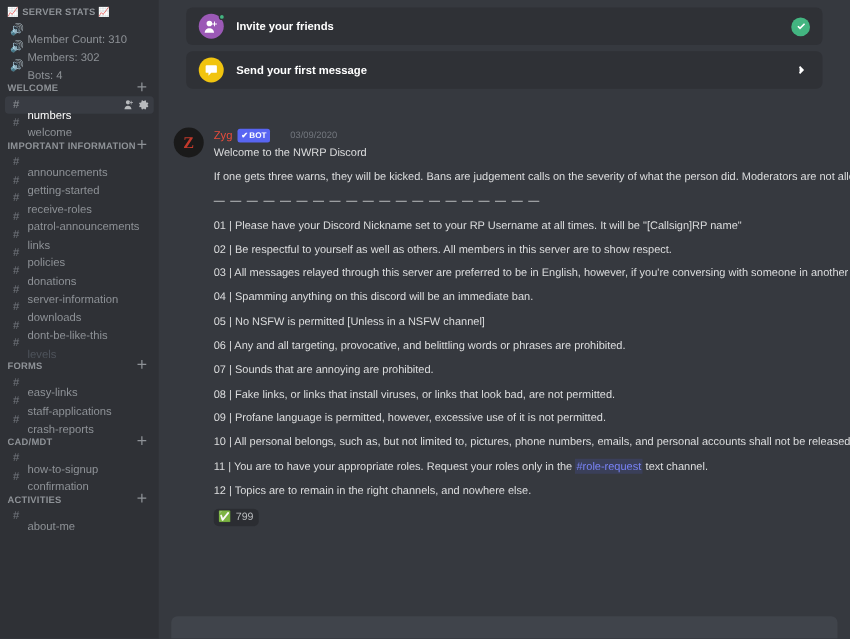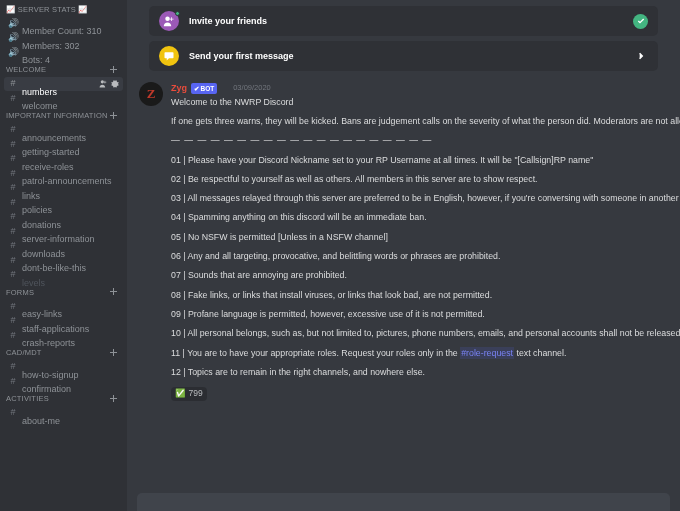--- a/index.html
+++ b/index.html
@@ -16,26 +16,26 @@
   
   .sidebar {
     width: 127px;
     background: #2f3136;
     height: 511px;
     overflow-y: hidden;
     flex-shrink: 0;
   }
   .cat-header {
     display: flex;
-    align-items: center;
+    align-items: flex-end;
     justify-content: space-between;
     padding: 5px 8px 2px 6px;
     color: #8e9297;
     font-size: 7.5px;
-    font-weight: 400;
+    font-weight: 700;
     letter-spacing: 0.2px;
     text-transform: uppercase;
     cursor: pointer;
   }
   .cat-header .plus {
     width: 10px; height: 10px;
     position: relative;
     color: #8e9297;
   }
   .cat-header .plus::before, .cat-header .plus::after {
@@ -85,20 +85,21 @@
     width: 9px; height: 9px; fill: #b9bbbe;
   }
   
   .main {
     flex: 1;
     background: #36393f;
     display: flex;
     flex-direction: column;
     position: relative;
     overflow: hidden;
+    gap: 20px;
   }
   .onboard {
     padding: 6px 22px 0 22px;
   }
   .ob-card {
     background: #2f3136;
     border-radius: 5px;
     height: 30px;
     display: flex;
     align-items: center;
@@ -140,21 +141,21 @@
   }
   .avatar {
     width: 24px; height: 24px; border-radius: 50%;
     background: #1a1a1a; flex-shrink: 0;
     display: flex; align-items: center; justify-content: center;
     color: #c0392b; font-weight: 800; font-size: 13px;
     font-family: serif;
   }
   .msg-body { flex: 1; font-size: 9px; line-height: 1.4; }
   .msg-head { display: flex; align-items: center; gap: 4px; margin-bottom: 1px; }
-  .author { color: #e74c3c; font-size: 9px; font-weight: 700; }
+  .author { color: #e74c3c; font-size: 9px; font-weight: 400; }
   .bot-tag {
     background: #5865f2; color: #fff;
     font-size: 6.5px; font-weight: 700;
     padding: 1px 3px; border-radius: 2px;
     display: inline-flex; align-items: center; gap: 1px;
   }
   .timestamp { color: #72767d; font-size: 7.5px; margin-left: 12px; }
   .msg-line { color: #dcddde; margin-bottom: 0.5px; font-size: 8.8px; }
   .msg-body p { margin: 7px 0; font-size: 8.8px; color: #dcddde; white-space: nowrap; overflow: hidden; }
   .divider-dashes { margin: 7px 0; letter-spacing: 1px; color: #dcddde; font-size: 8.8px;}

